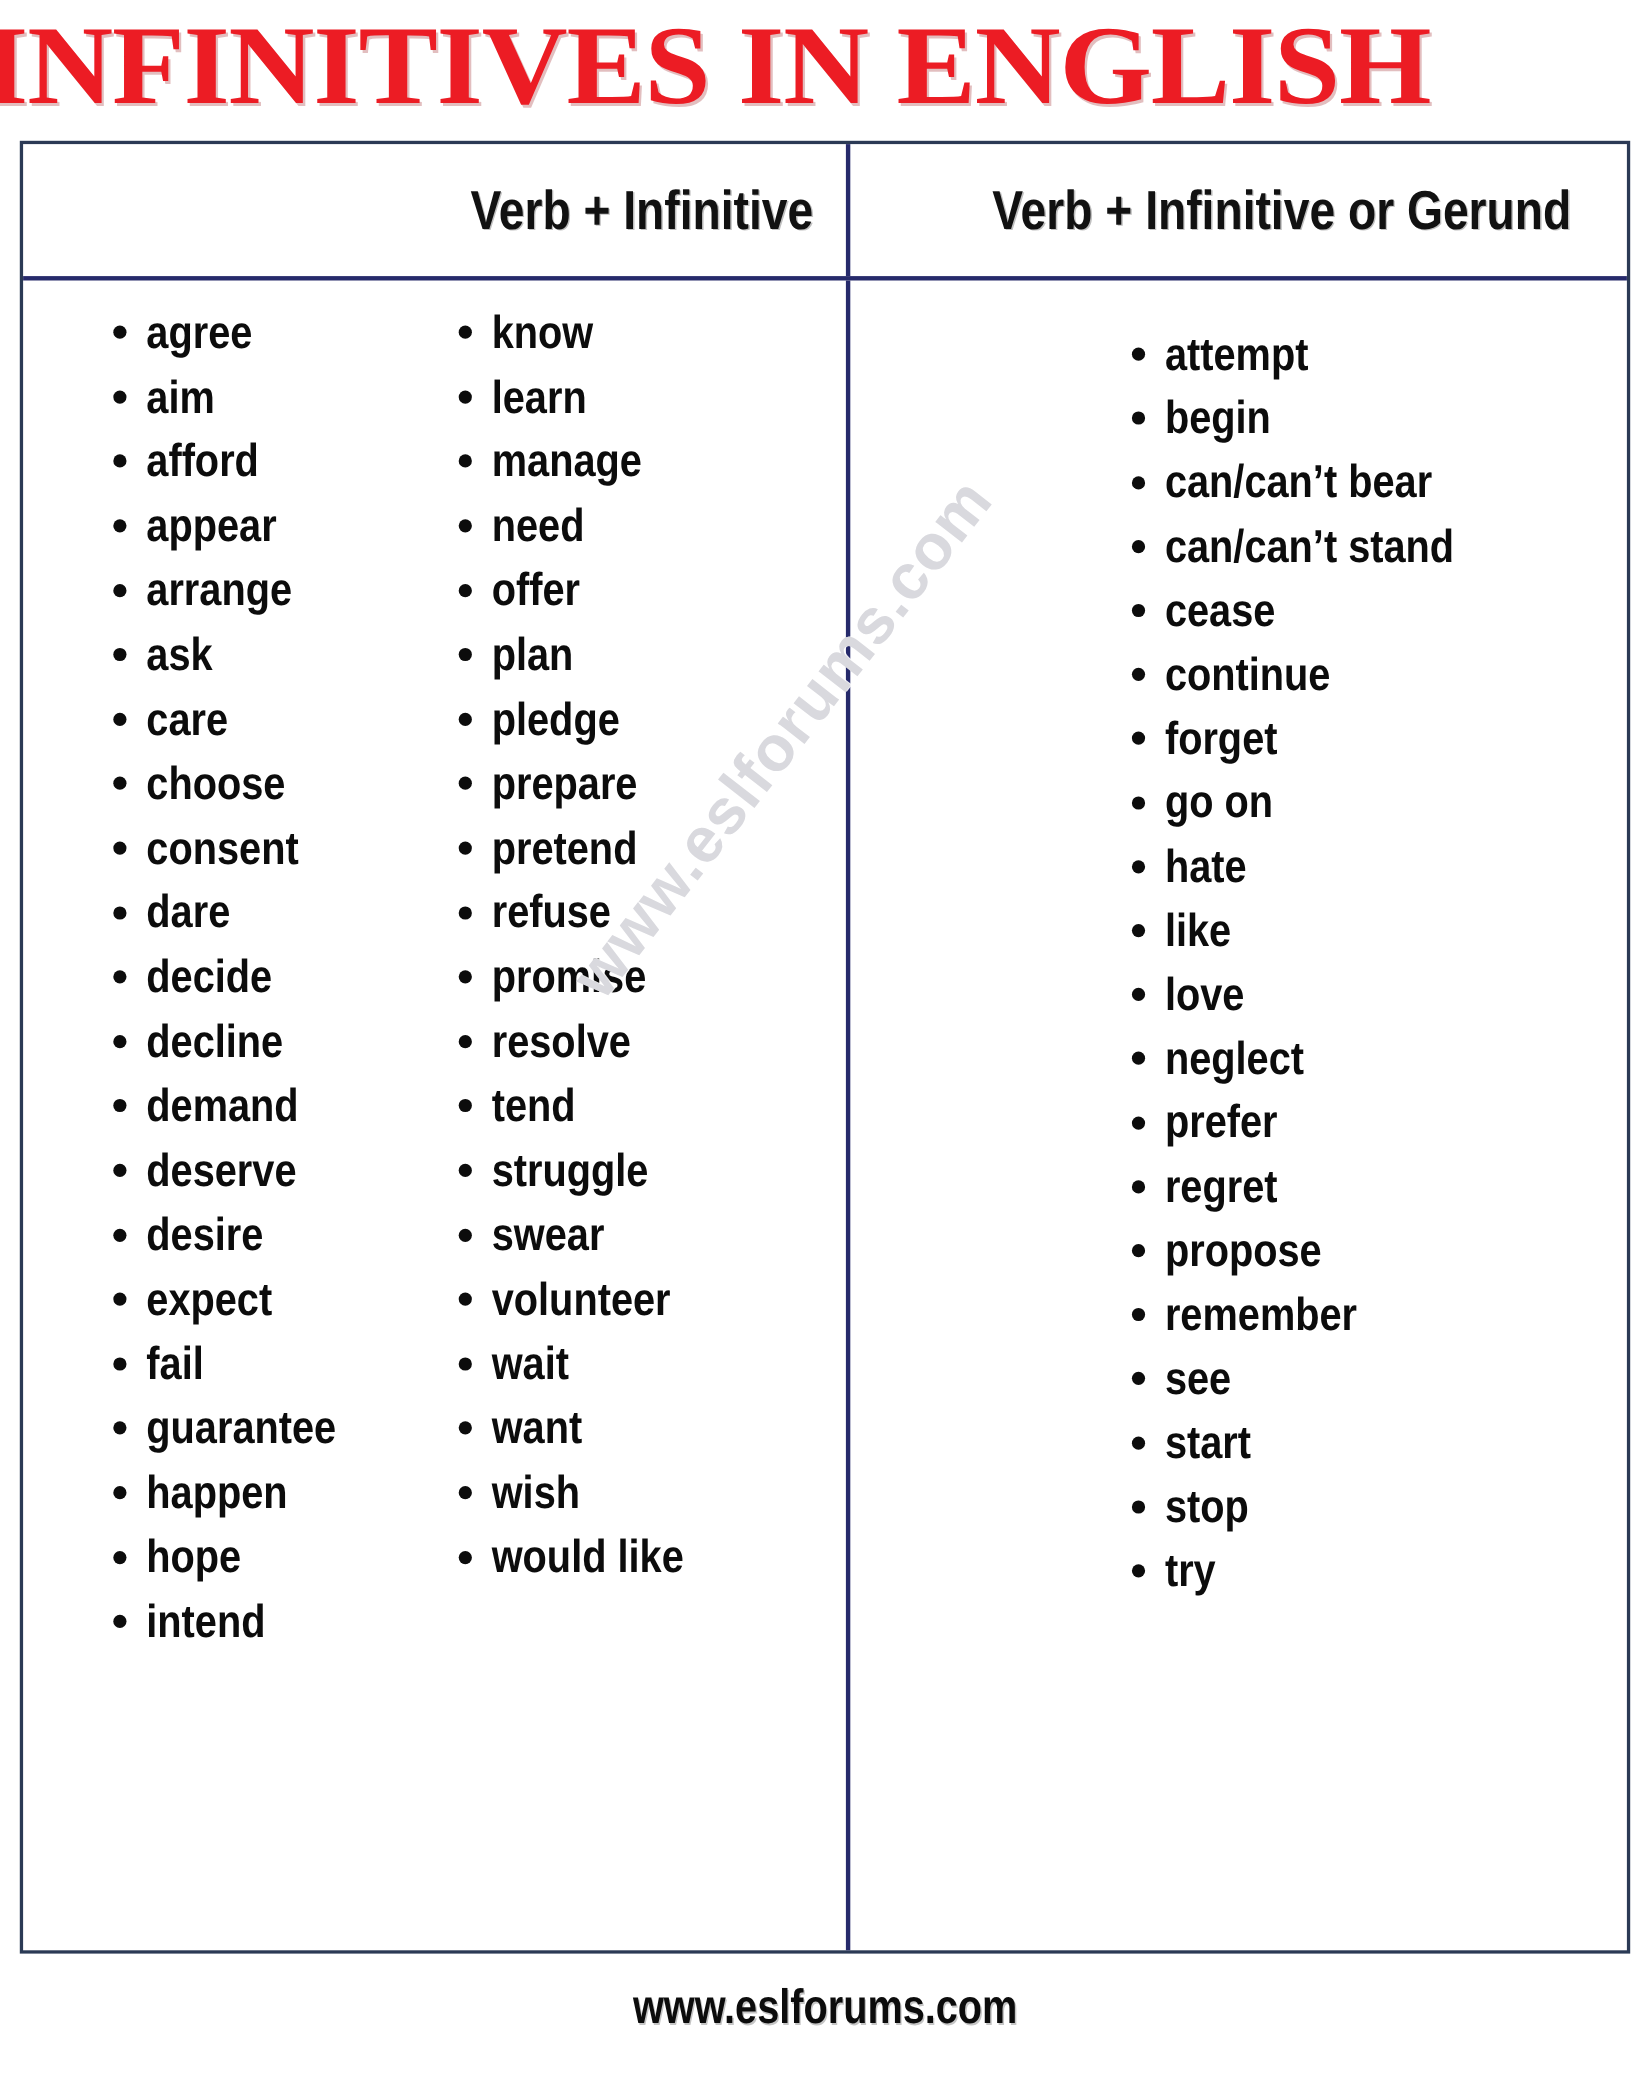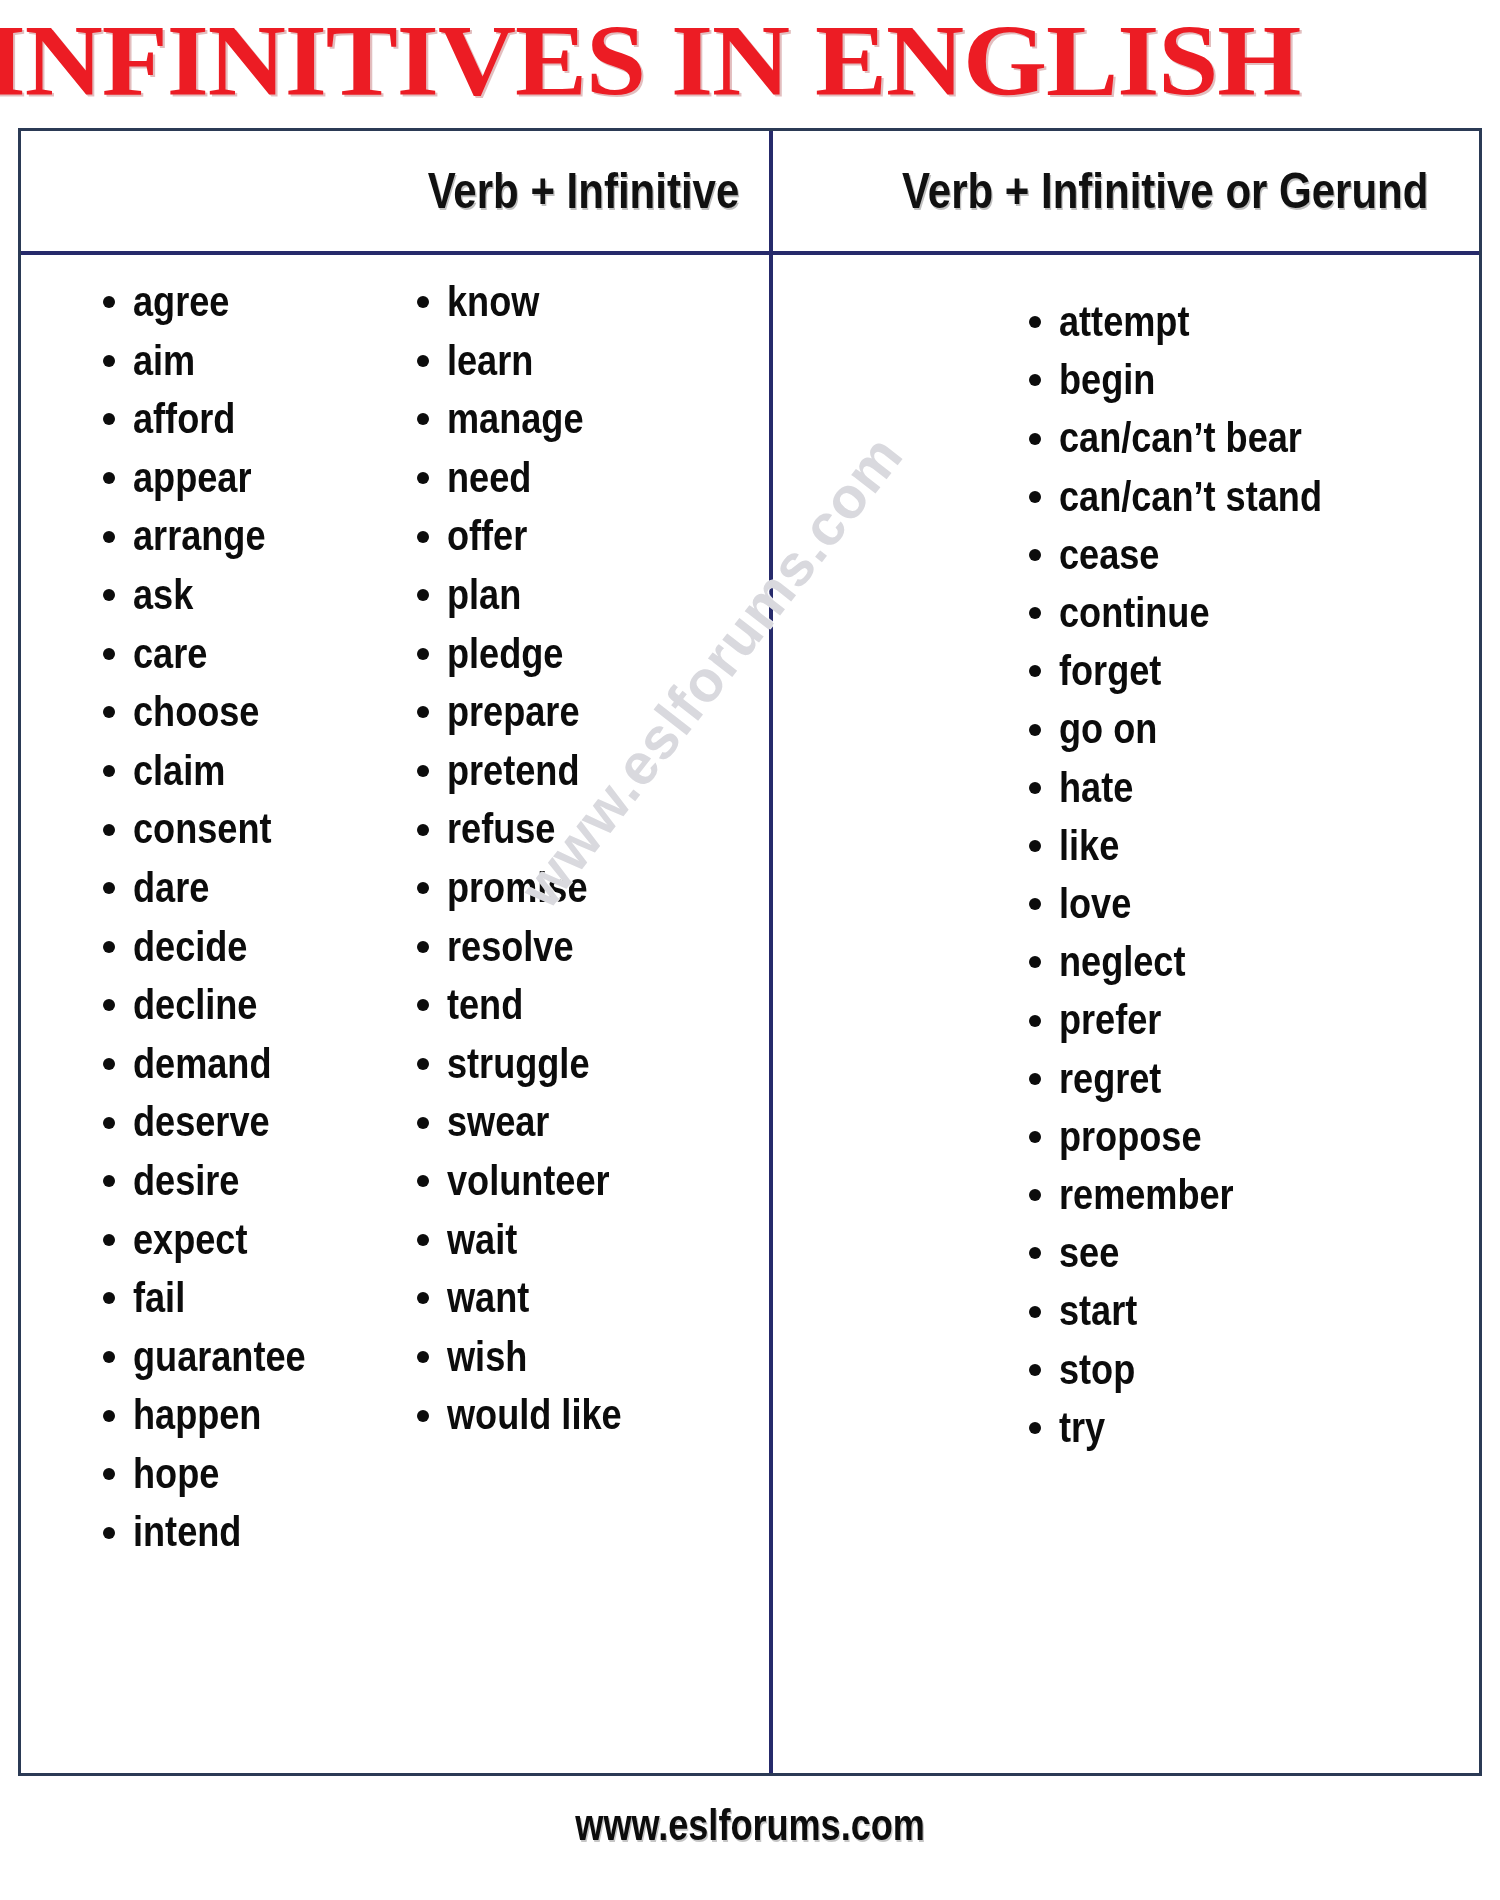--- a/index.html
+++ b/index.html
@@ -224,21 +224,20 @@
         <div class="subcol subcol-a">
           <ul class="vlist" id="list-0-0">
               <li><span class="lbl">agree</span></li>
               <li><span class="lbl">aim</span></li>
               <li><span class="lbl">afford</span></li>
               <li><span class="lbl">appear</span></li>
               <li><span class="lbl">arrange</span></li>
               <li><span class="lbl">ask</span></li>
               <li><span class="lbl">care</span></li>
               <li><span class="lbl">choose</span></li>
-              <li><span class="lbl">claim</span></li>
               <li><span class="lbl">consent</span></li>
               <li><span class="lbl">dare</span></li>
               <li><span class="lbl">decide</span></li>
               <li><span class="lbl">decline</span></li>
               <li><span class="lbl">demand</span></li>
               <li><span class="lbl">deserve</span></li>
               <li><span class="lbl">desire</span></li>
               <li><span class="lbl">expect</span></li>
               <li><span class="lbl">fail</span></li>
               <li><span class="lbl">guarantee</span></li>

